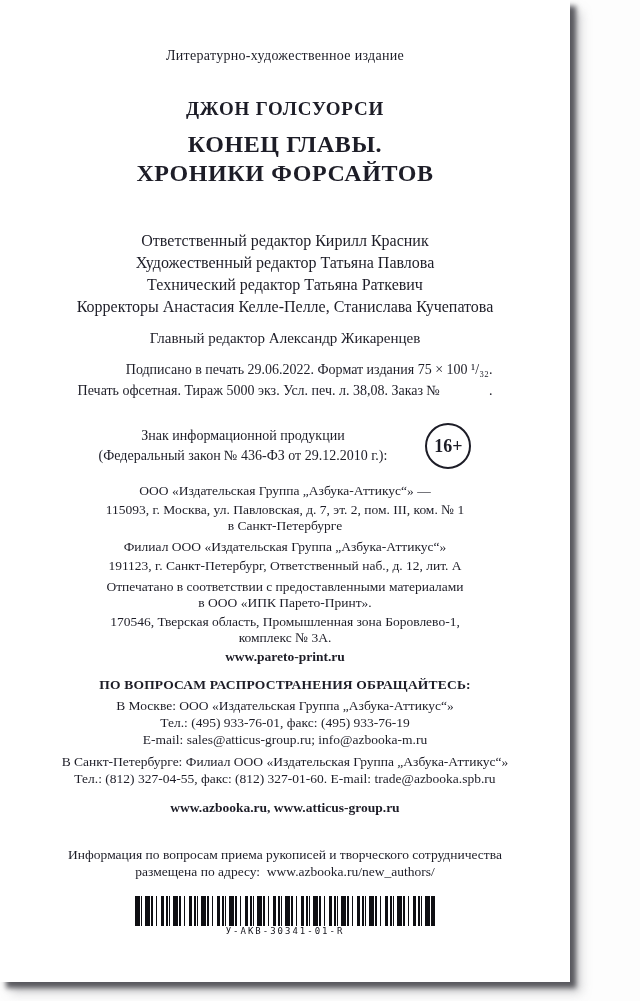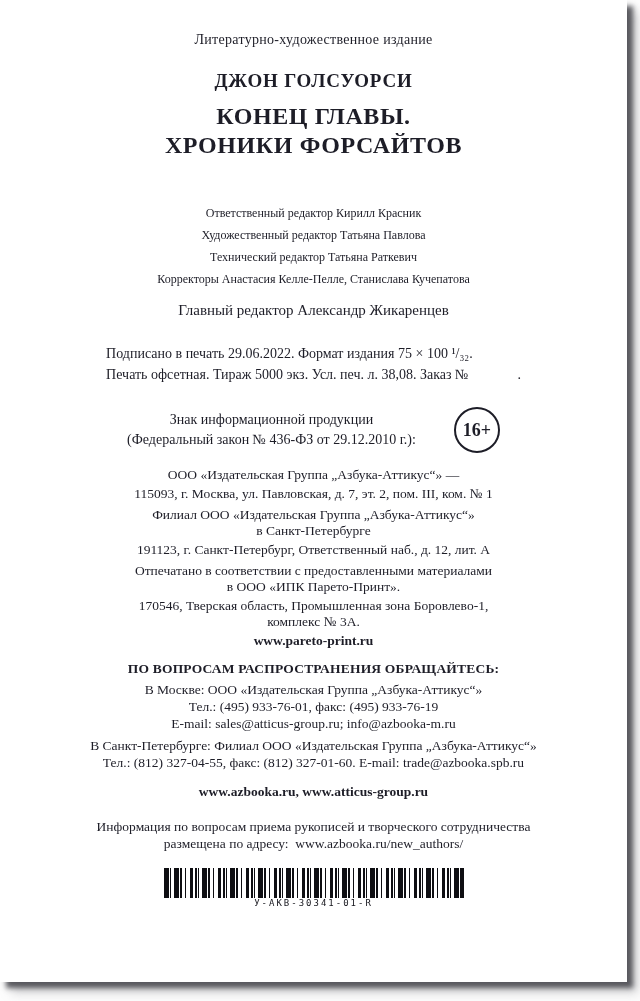--- a/index.html
+++ b/index.html
@@ -4,50 +4,50 @@
 <style>
   * { margin:0; padding:0; box-sizing:border-box; }
   html,body { width:640px; height:1001px; background:#fdfdfd; }
   body {
     font-family:"Liberation Serif","DejaVu Serif",serif;
     color:#1d1d27;
     position:relative;
   }
   .page {
     position:absolute; top:0; left:0;
-    width:627px; height:982px;
+    width:570px; height:982px;
     background:#ffffff;
     box-shadow: 6px 6px 5px rgba(58,58,64,0.80), 11px 11px 10px rgba(135,135,140,0.35);
-    padding-top:32px;
+    padding-top:48px;
     text-align:center;
     overflow:hidden;
   }
   .edition-type { font-size:14px; letter-spacing:0.3px; }
-  .author { margin-top:22px; font-size:19px; font-weight:bold; letter-spacing:0.8px; }
+  .author { margin-top:34px; font-size:19px; font-weight:bold; letter-spacing:0.8px; }
   .book-title { margin-top:10px; font-size:24px; font-weight:bold; line-height:29px; letter-spacing:0.6px; }
-  .editors { margin-top:42px; font-size:12px; line-height:22px; }
+  .editors { margin-top:42px; font-size:16px; line-height:22px; }
   .chief-editor { margin-top:12px; font-size:15px; }
-  .print-info { margin-top:24px; display:inline-block; text-align:left; font-size:14px; line-height:21px; }
+  .print-info { margin-top:12px; display:inline-block; text-align:right; font-size:14px; line-height:21px; }
   .info-sign { margin-top:22px; display:flex; justify-content:center; align-items:center; gap:38px; font-size:14px; line-height:20px; }
   .age-badge {
     width:46px; height:46px; border:2.5px solid #1d1d27; border-radius:50%;
     display:flex; align-items:center; justify-content:center;
     font-size:18px; font-weight:bold; flex:0 0 auto;
   }
   .publisher { margin-top:14px; font-size:13.5px; line-height:16px; }
   .publisher .line { padding:0 20px; }
   .gap-sm { margin-top:3px; }
   .gap-md { margin-top:5px; }
   .publisher-website { font-weight:bold; margin-top:3px; font-size:13.5px; }
   .dist-heading { margin-top:12px; font-weight:bold; font-size:13.5px; letter-spacing:0.2px; }
   .dist-block { font-size:13.5px; line-height:17px; }
   .dist-moscow { margin-top:4px; }
   .dist-spb { margin-top:5px; }
   .news-block { margin-top:12px; font-weight:bold; font-size:13.5px; line-height:17px; }
-  .manuscripts-block { margin-top:18px; font-size:13.5px; line-height:17px; }
+  .manuscripts-block { margin-top:30px; font-size:13.5px; line-height:17px; }
   .barcode-wrap { margin-top:16px; }
   .barcode {
     width:300px; height:30px; margin:0 auto;
     background: repeating-linear-gradient(90deg,
       #0e0e12 0 2px,  #ffffff 2px 3px,
       #0e0e12 3px 4px, #ffffff 4px 7px,
       #0e0e12 7px 12px, #ffffff 12px 13px,
       #0e0e12 13px 15px, #ffffff 15px 18px,
       #0e0e12 18px 19px, #ffffff 19px 23px,
       #0e0e12 23px 26px, #ffffff 26px 28px);
@@ -92,22 +92,22 @@
     <div>
       <div>Знак информационной продукции</div>
       <div>(Федеральный закон № 436-ФЗ от 29.12.2010 г.):</div>
     </div>
     <div class="age-badge">16+</div>
   </div>
 
   <div class="publisher">
     <div class="line">ООО «Издательская Группа „Азбука-Аттикус“» —</div>
     <div class="line gap-sm">115093, г. Москва, ул. Павловская, д. 7, эт. 2, пом. III, ком. № 1</div>
+    <div class="line">в Санкт-Петербурге</div>
     <div class="line gap-md">Филиал ООО «Издательская Группа „Азбука-Аттикус“»</div>
-    <div class="line">в Санкт-Петербурге</div>
     <div class="line gap-sm">191123, г. Санкт-Петербург, Ответственный наб., д. 12, лит. А</div>
     <div class="line gap-md">Отпечатано в соответствии с предоставленными материалами</div>
     <div class="line">в ООО «ИПК Парето-Принт».</div>
     <div class="line gap-sm">170546, Тверская область, Промышленная зона Боровлево-1,</div>
     <div class="line">комплекс № 3А.</div>
     <div class="publisher-website">www.pareto-print.ru</div>
   </div>
 
   <div class="dist-heading">ПО ВОПРОСАМ РАСПРОСТРАНЕНИЯ ОБРАЩАЙТЕСЬ:</div>
 

